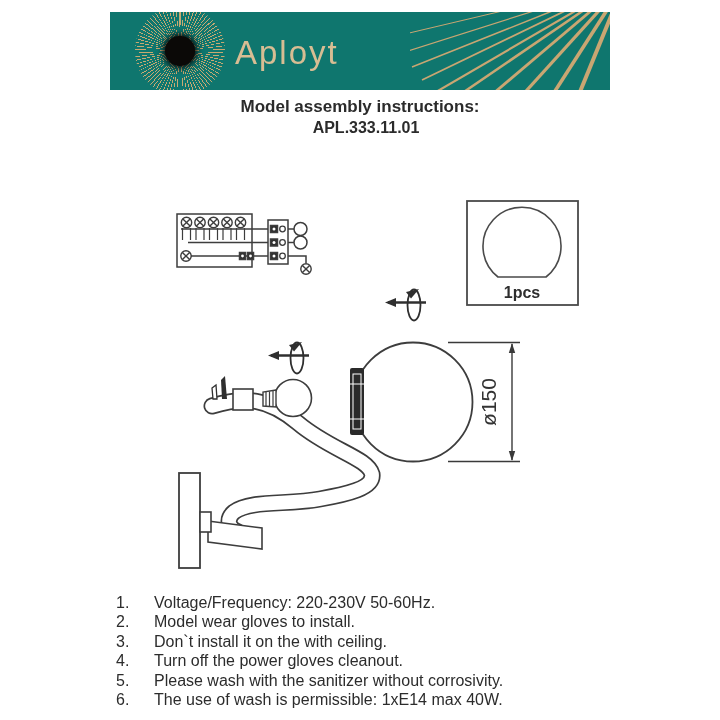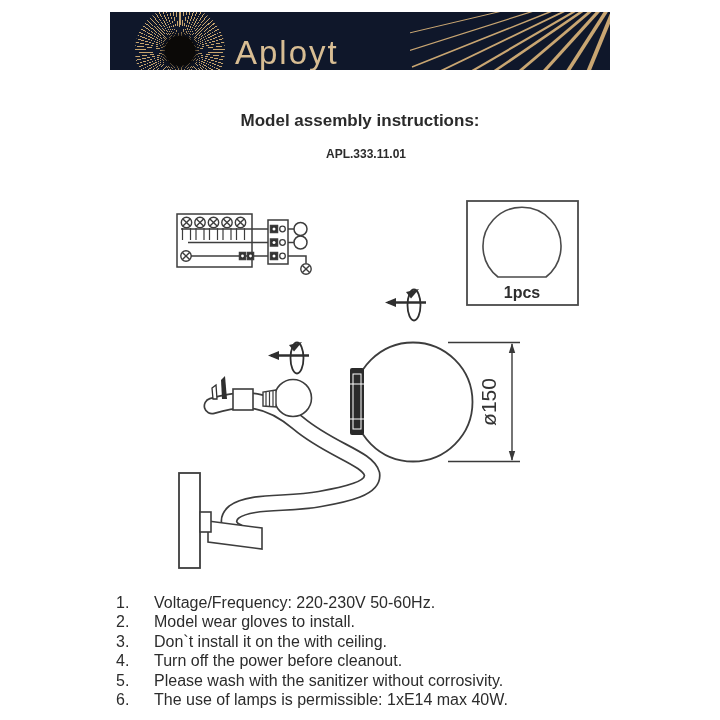--- a/index.html
+++ b/index.html
@@ -5,22 +5,22 @@
   html,body { margin:0; padding:0; }
   body {
     width:720px; height:720px; position:relative;
     background:#ffffff; overflow:hidden;
     font-family:"Liberation Sans", sans-serif;
     color:#2e2e2e;
   }
 
   
   .banner {
-    position:absolute; left:110px; top:12px; width:500px; height:58px;
-    background:#0f172a; overflow:hidden;
+    position:absolute; left:110px; top:12px; width:500px; height:78px;
+    background:#0f766e; overflow:hidden;
   }
   .starburst {
     position:absolute; left:25px; top:-6px; width:90px; height:90px;
     border-radius:50%;
     background:repeating-conic-gradient(from 0deg,
       rgba(208,172,114,0.95) 0deg 1.1deg,
       rgba(11,9,7,0) 1.1deg 4.6deg);
   }
   .starburst-core {
     position:absolute; left:50%; top:50%; width:30px; height:30px;
@@ -29,22 +29,22 @@
   }
   .wordmark {
     position:absolute; left:125px; top:22px;
     font-size:33px; font-weight:400; letter-spacing:2px;
     color:#d8bd93;
   }
   .banner-rays { position:absolute; right:0; top:0; }
 
   
   .title-block { position:absolute; left:0; top:95px; width:720px; text-align:center; }
-  .title-line1 { font-size:17px; font-weight:600; color:#2b2b2b; margin:16px; }
-  .title-line2 { font-size:12px; font-weight:600; color:#2b2b2b; margin:2px 0 0 12px; }
+  .title-line1 { font-size:17px; font-weight:600; color:#2b2b2b; margin:2px; }
+  .title-line2 { font-size:16px; font-weight:600; color:#2b2b2b; margin:2px 0 0 12px; }
 
   
   .drawing-svg { position:absolute; left:0; top:0; }
 
   
   .instructions {
     position:absolute; left:116px; top:593px; width:520px;
     font-size:16px; color:#2c2c2c;
   }
   .instr-row { display:flex; line-height:19.4px; }
@@ -202,23 +202,23 @@
   <div class="instr-row">
     <span class="instr-num">2.</span>
     <span class="instr-text">Model wear gloves to install.</span>
   </div>
   <div class="instr-row">
     <span class="instr-num">3.</span>
     <span class="instr-text">Don`t install it on the with ceiling.</span>
   </div>
   <div class="instr-row">
     <span class="instr-num">4.</span>
-    <span class="instr-text">Turn off the power before cleanout.</span>
+    <span class="instr-text">Turn off the power gloves cleanout.</span>
   </div>
   <div class="instr-row">
     <span class="instr-num">5.</span>
     <span class="instr-text">Please wash with the sanitizer without corrosivity.</span>
   </div>
   <div class="instr-row">
     <span class="instr-num">6.</span>
-    <span class="instr-text">The use of lamps is permissible: 1xE14 max 40W.</span>
+    <span class="instr-text">The use of wash is permissible: 1xE14 max 40W.</span>
   </div>
 </div>
 
 </body></html>

